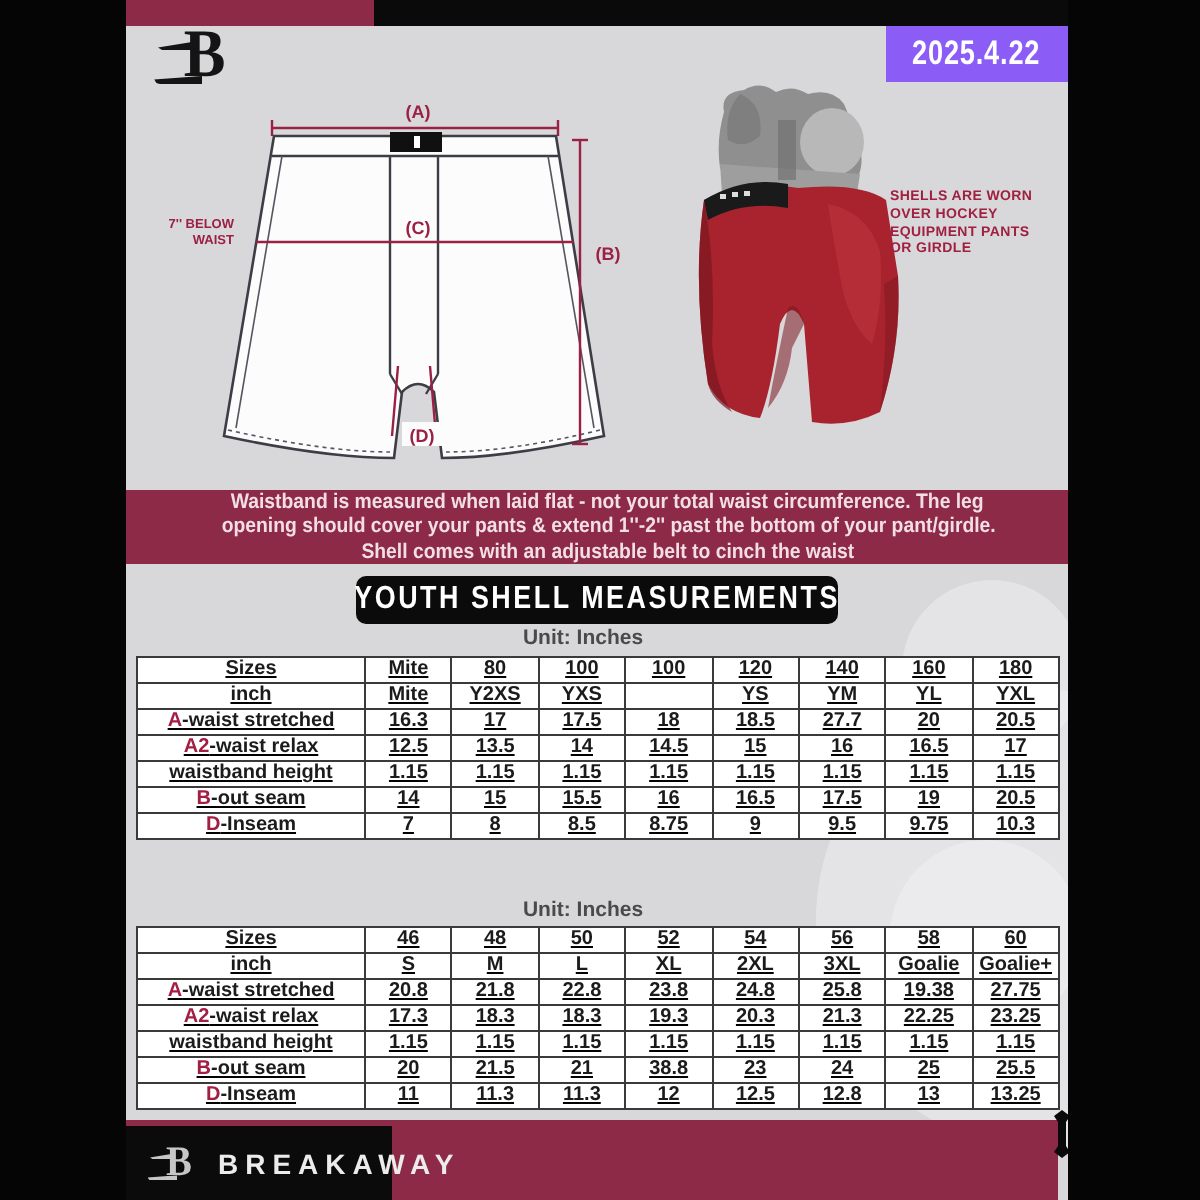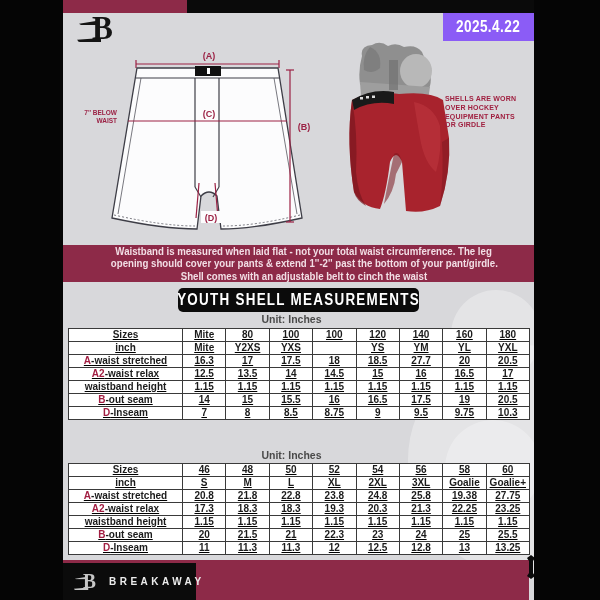--- a/index.html
+++ b/index.html
@@ -71,21 +71,21 @@
   table.meas td{border:1px solid #3A3A3A;background:#FFF;text-align:center;height:12px;
                 line-height:12px;padding:0;font-size:10px;font-weight:bold;color:#1B1B1B;overflow:hidden;}
   table.meas col.c0{width:114px;}
   table.meas .pfx{color:#A21E42;}
   table.meas.youth{top:328px;} table.meas.adult{top:463px;}
 
   
   .footer-maroon{position:absolute;left:0;top:560px;width:466px;height:40px;background:#8D2A48;}
   .footer-black{position:absolute;left:0;top:563px;width:133px;height:37px;background:#0B0B0B;}
   .footer-brand{position:absolute;left:46px;top:0;height:37px;display:flex;align-items:center;
-                color:#ECECEC;font-size:10px;font-weight:bold;letter-spacing:3.5px;white-space:nowrap;}
+                color:#ECECEC;font-size:14px;font-weight:bold;letter-spacing:3.5px;white-space:nowrap;}
   .footer-note{position:absolute;left:139px;top:565px;width:326px;}
   .footer-note div{color:#F2E4EA;font-size:9.5px;line-height:11.8px;font-weight:bold;white-space:nowrap;
                    transform:scaleX(0.93);transform-origin:left center;}
 
   .cursor{position:absolute;left:463px;top:555px;}
 </style>
 </head>
 <body>
 
 <div class="stage">
@@ -340,21 +340,21 @@
             <td>1.15</td>
             <td>1.15</td>
             <td>1.15</td>
             <td>1.15</td>
           </tr>
           <tr>
             <td><span class="pfx">B</span>-out seam</td>
             <td>20</td>
             <td>21.5</td>
             <td>21</td>
-            <td>22.3</td>
+            <td>38.8</td>
             <td>23</td>
             <td>24</td>
             <td>25</td>
             <td>25.5</td>
           </tr>
           <tr>
             <td><span class="pfx">D</span>-Inseam</td>
             <td>11</td>
             <td>11.3</td>
             <td>11.3</td>

